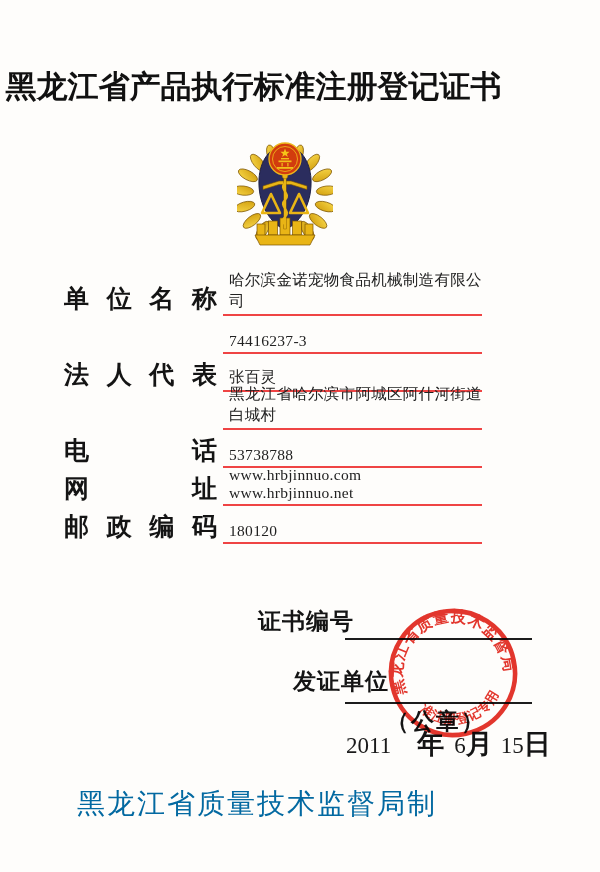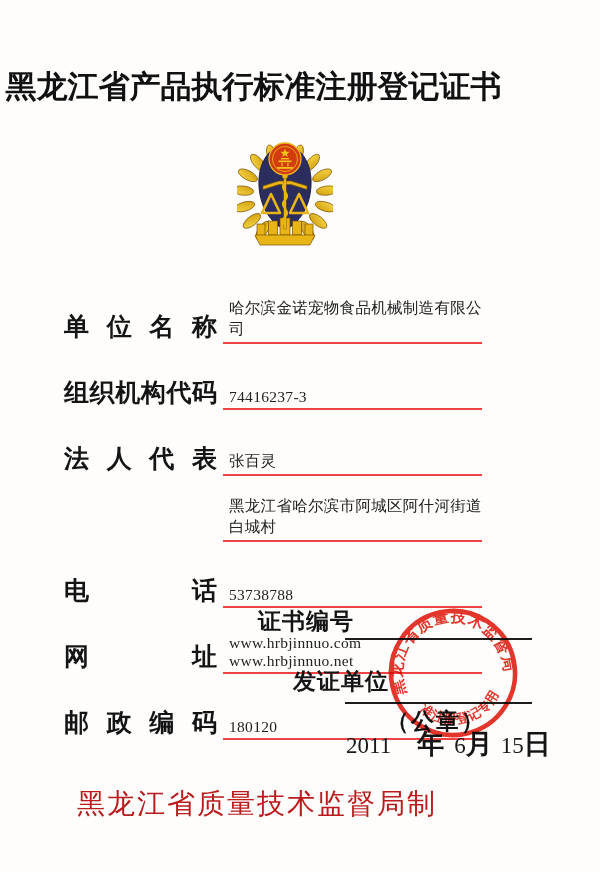--- a/index.html
+++ b/index.html
@@ -9,21 +9,21 @@
     font-family:"Liberation Sans",sans-serif;
   }
   .title{
     position:absolute;top:64px;left:0;width:507px;text-align:center;
     font-size:31px;font-weight:bold;letter-spacing:0px;line-height:46px;
     font-family:"Liberation Sans",sans-serif;color:#111;
   }
   .emblem{position:absolute;left:237px;top:130px;width:96px;height:124px;}
   
   .fields{position:absolute;left:64px;top:278px;width:434px;}
-  .f-row{position:relative;height:38px;margin-top:28px;}
+  .f-row{position:relative;height:38px;}
   .f-label{
     position:absolute;left:0;bottom:5px;width:153px;
     font-size:25px;font-weight:bold;line-height:25px;
     text-align:justify;text-align-last:justify;color:#141414;
   }
   .f-line{
     position:absolute;left:159px;right:16px;bottom:0;height:30px;
     border-bottom:2px solid #ef4444;
   }
   .f-value{
@@ -48,21 +48,21 @@
   .gap8{display:inline-block;width:8px;}
   
   .stamp{
     position:absolute;left:383px;top:603px;width:140px;height:140px;
     mix-blend-mode:multiply;opacity:0.92;
   }
   
   .footer{
     position:absolute;top:785px;left:0;width:552px;text-align:center;
     padding-right:38px;box-sizing:border-box;
-    font-family:"Liberation Serif",serif;font-size:28px;letter-spacing:2px;color:#b91c1c;
+    font-family:"Liberation Serif",serif;font-size:28px;letter-spacing:2px;color:#0369a1;
   }
 </style>
 </head>
 <body>
 
 <div class="title">黑龙江省产品执行标准注册登记证书</div>
 
 <svg class="emblem" viewBox="0 0 96 122">
   <defs>
     <linearGradient id="gg" x1="0" y1="0" x2="1" y2="1">
@@ -122,21 +122,20 @@
 </svg>
 
 <div class="fields">
   <div class="f-row">
     <div class="f-label">单位名称</div>
     <div class="f-line">
       <div class="f-value">哈尔滨金诺宠物食品机械制造有限公司</div>
     </div>
   </div>
   <div class="f-row">
-    <div class="f-label">组织机构代码</div>
     <div class="f-line">
       <div class="f-value">74416237-3</div>
     </div>
   </div>
   <div class="f-row">
     <div class="f-label">法人代表</div>
     <div class="f-line">
       <div class="f-value">张百灵</div>
     </div>
   </div>

